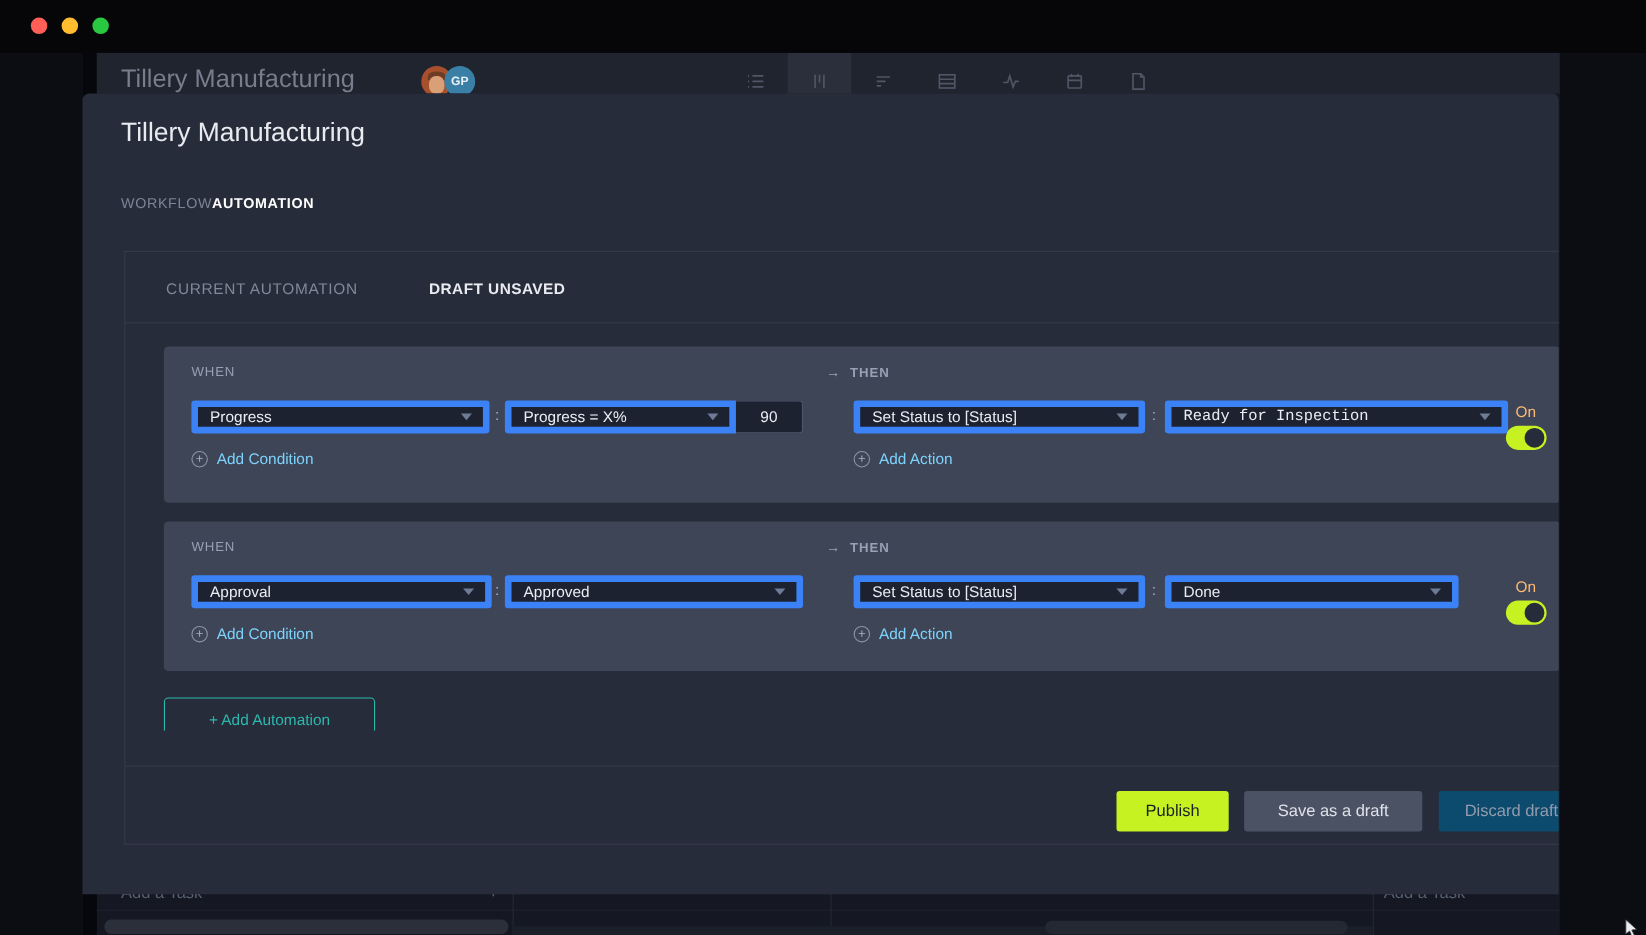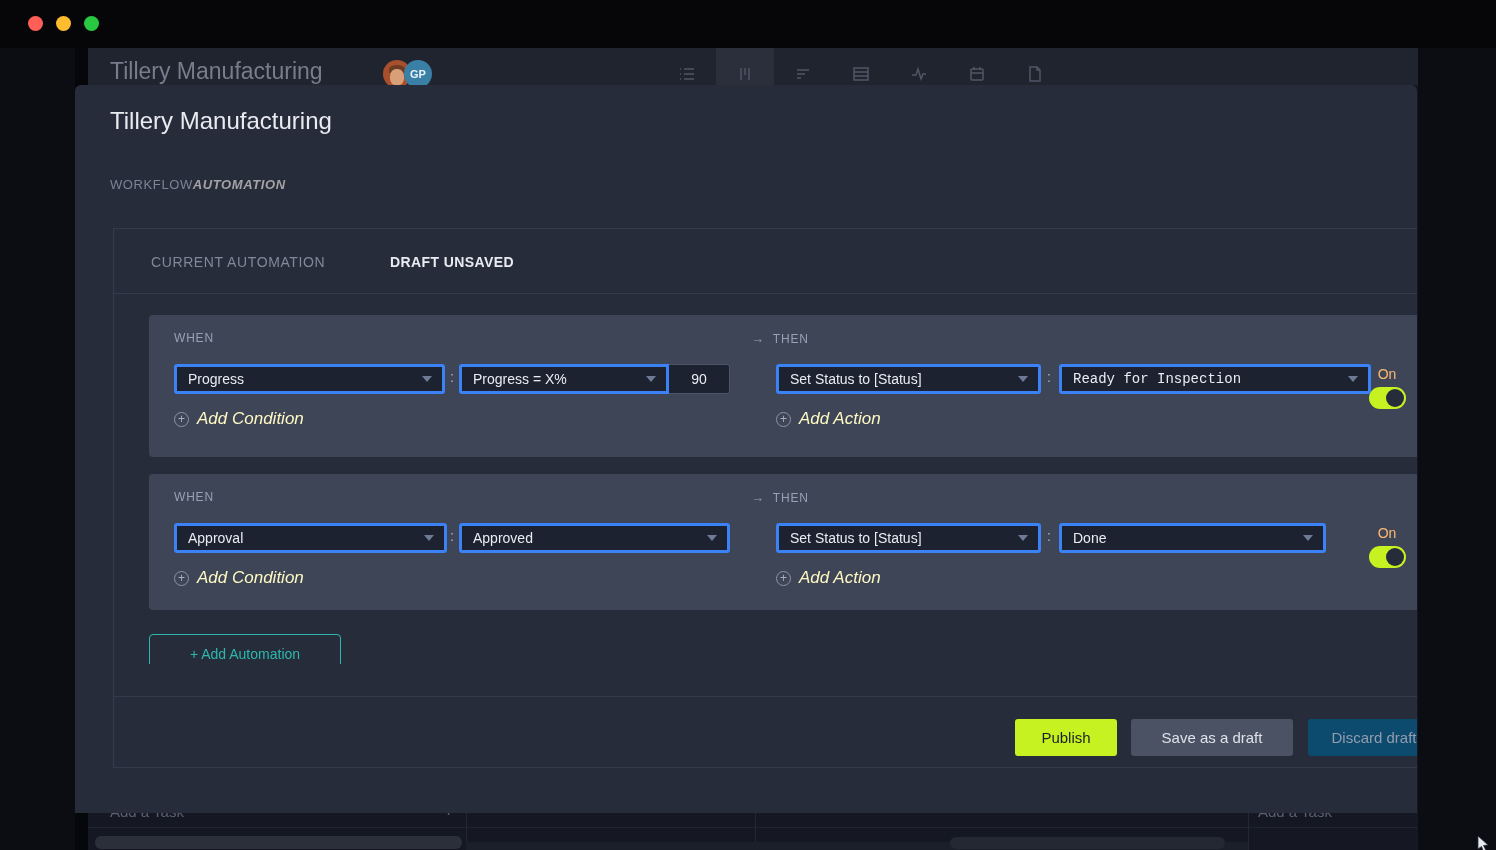--- a/index.html
+++ b/index.html
@@ -38,56 +38,56 @@
   .board-hline { position:absolute; left:13px; width:1330px; height:1px; background:#20242e; }
   .board-vline { position:absolute; width:1px; background:#232834; }
   .board-bar { position:absolute; border-radius:6px; }
 
   
   .modal { position:absolute; top:85px; left:75px; width:1342px; height:728px;
     background:#272c3a; border-radius:6px 6px 0 0; overflow:hidden; }
   .modal-title { position:absolute; left:35px; top:22px; font-size:24px; font-weight:500; color:#e9ebf1; }
   .modal-tabs { position:absolute; left:35px; top:92px; display:flex; }
   .mtab { font-size:13px; letter-spacing:.6px; color:#7c8496; cursor:default; }
-  .mtab.active { color:#a3a3a3; font-weight:bold;font-style:italic; }
+  .mtab.active { color:#ffffff; font-weight:bold; }
 
   .panel { position:absolute; left:38px; top:143px; right:-2px; height:540px;
     border:1px solid #353b4d; border-right:none; }
   .panel-tabs { position:absolute; top:0; left:0; right:0; height:65px;
     border-bottom:1px solid #353b4d; }
   .ptab { position:absolute; top:25px; font-size:14px; letter-spacing:.6px; color:#808899; }
   .ptab.active { color:#e9ebf1; font-weight:bold; letter-spacing:.4px; }
   .ptab-current { left:37px; }
   .ptab-draft { left:260px;padding-left:16px; }
 
   .viewport { position:absolute; top:66px; left:0; right:0; height:369px; overflow:hidden; }
 
   .card { position:absolute; left:35px; right:0; background:#3e4556; border-radius:4px; }
   .card1 { top:20px; height:142px; }
   .card2 { top:179px; height:136px; }
   .sec-label { position:absolute; top:16px; font-size:12px; letter-spacing:.8px; color:#98a0b3; }
   .when-label { left:25px; }
-  .then-label { left:602px; }
+  .then-label { left:602px;font-weight:bold; }
   .then-arrow { color:#98a0b3; margin-right:8px; font-size:13px; }
 
-  .dd { position:absolute; top:49px; height:30px; background:#1d2230; border:3px solid #3b82f6;
+  .dd { position:absolute; top:49px; height:30px; background:#1d2230; border:6px solid #3b82f6;
     border-radius:3px; display:flex; align-items:center; color:#e9ecf2; font-size:14px; }
   .dd .dd-text { padding-left:11px; flex:1; white-space:nowrap; overflow:hidden; }
   .chev { width:0; height:0; border-left:5px solid transparent; border-right:5px solid transparent;
     border-top:6px solid #6f7a96; margin-right:10px; flex:none; }
   .dd-group { position:absolute; top:49px; height:30px; display:flex; }
   .dd-in-group { position:relative; top:0; }
   .val-box { height:30px; width:61px; background:#1d2230; border:1px solid #4d5468; border-left:none;
     border-radius:0 3px 3px 0; color:#e9ecf2; font-size:14px; display:flex; align-items:center; justify-content:center; }
   .colon { position:absolute; top:54px; color:#aab1c2; font-size:14px; }
 
   .add-link { position:absolute; top:94px; display:flex; align-items:center; gap:8px; cursor:default; }
   .plus-circle { width:15px; height:15px; border:1px solid #8d94a6; border-radius:50%;
     color:#aab0bf; font-size:12px; line-height:13px; text-align:center; }
-  .add-link-text { color:#fef9c3; font-size:17px;font-style:italic; }
+  .add-link-text { color:#7dd3fc; font-size:14px; }
 
   .toggle-wrap { position:absolute; left:1216px; top:51px; width:44px; text-align:center; }
   .toggle-label { color:#fdba74; font-size:14px; }
   .toggle { width:37px; height:22px; background:#c6f222; border-radius:11px; margin:5px auto 0;
     position:relative; }
   .toggle .knob { position:absolute; right:2px; top:2px; width:18px; height:18px;
     border-radius:50%; background:#272c3a; }
 
   .add-automation { position:absolute; left:35px; top:339px; width:192px; height:40px;
     border:1px solid #2cb8ad; border-radius:4px; background:transparent; color:#2cb8ad;

